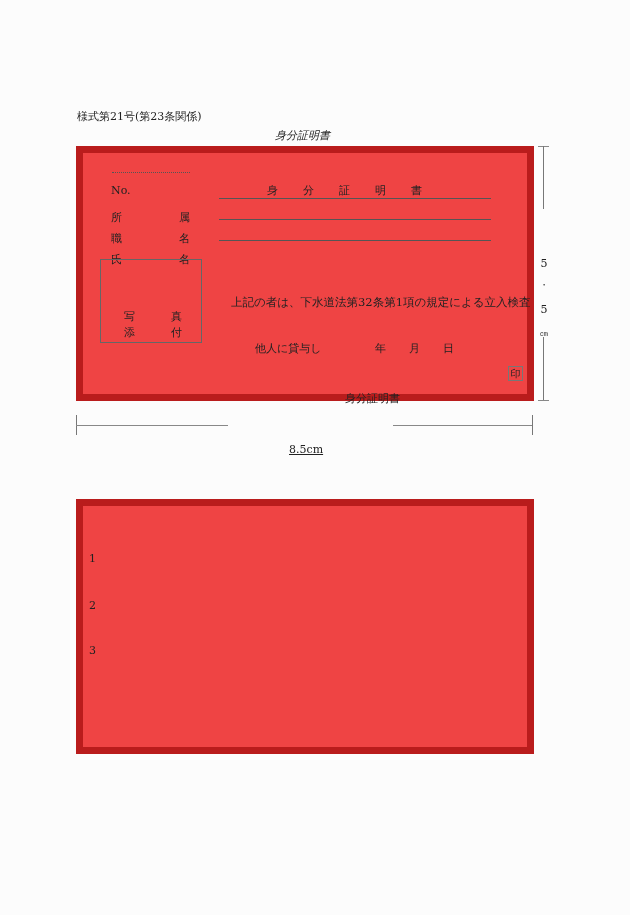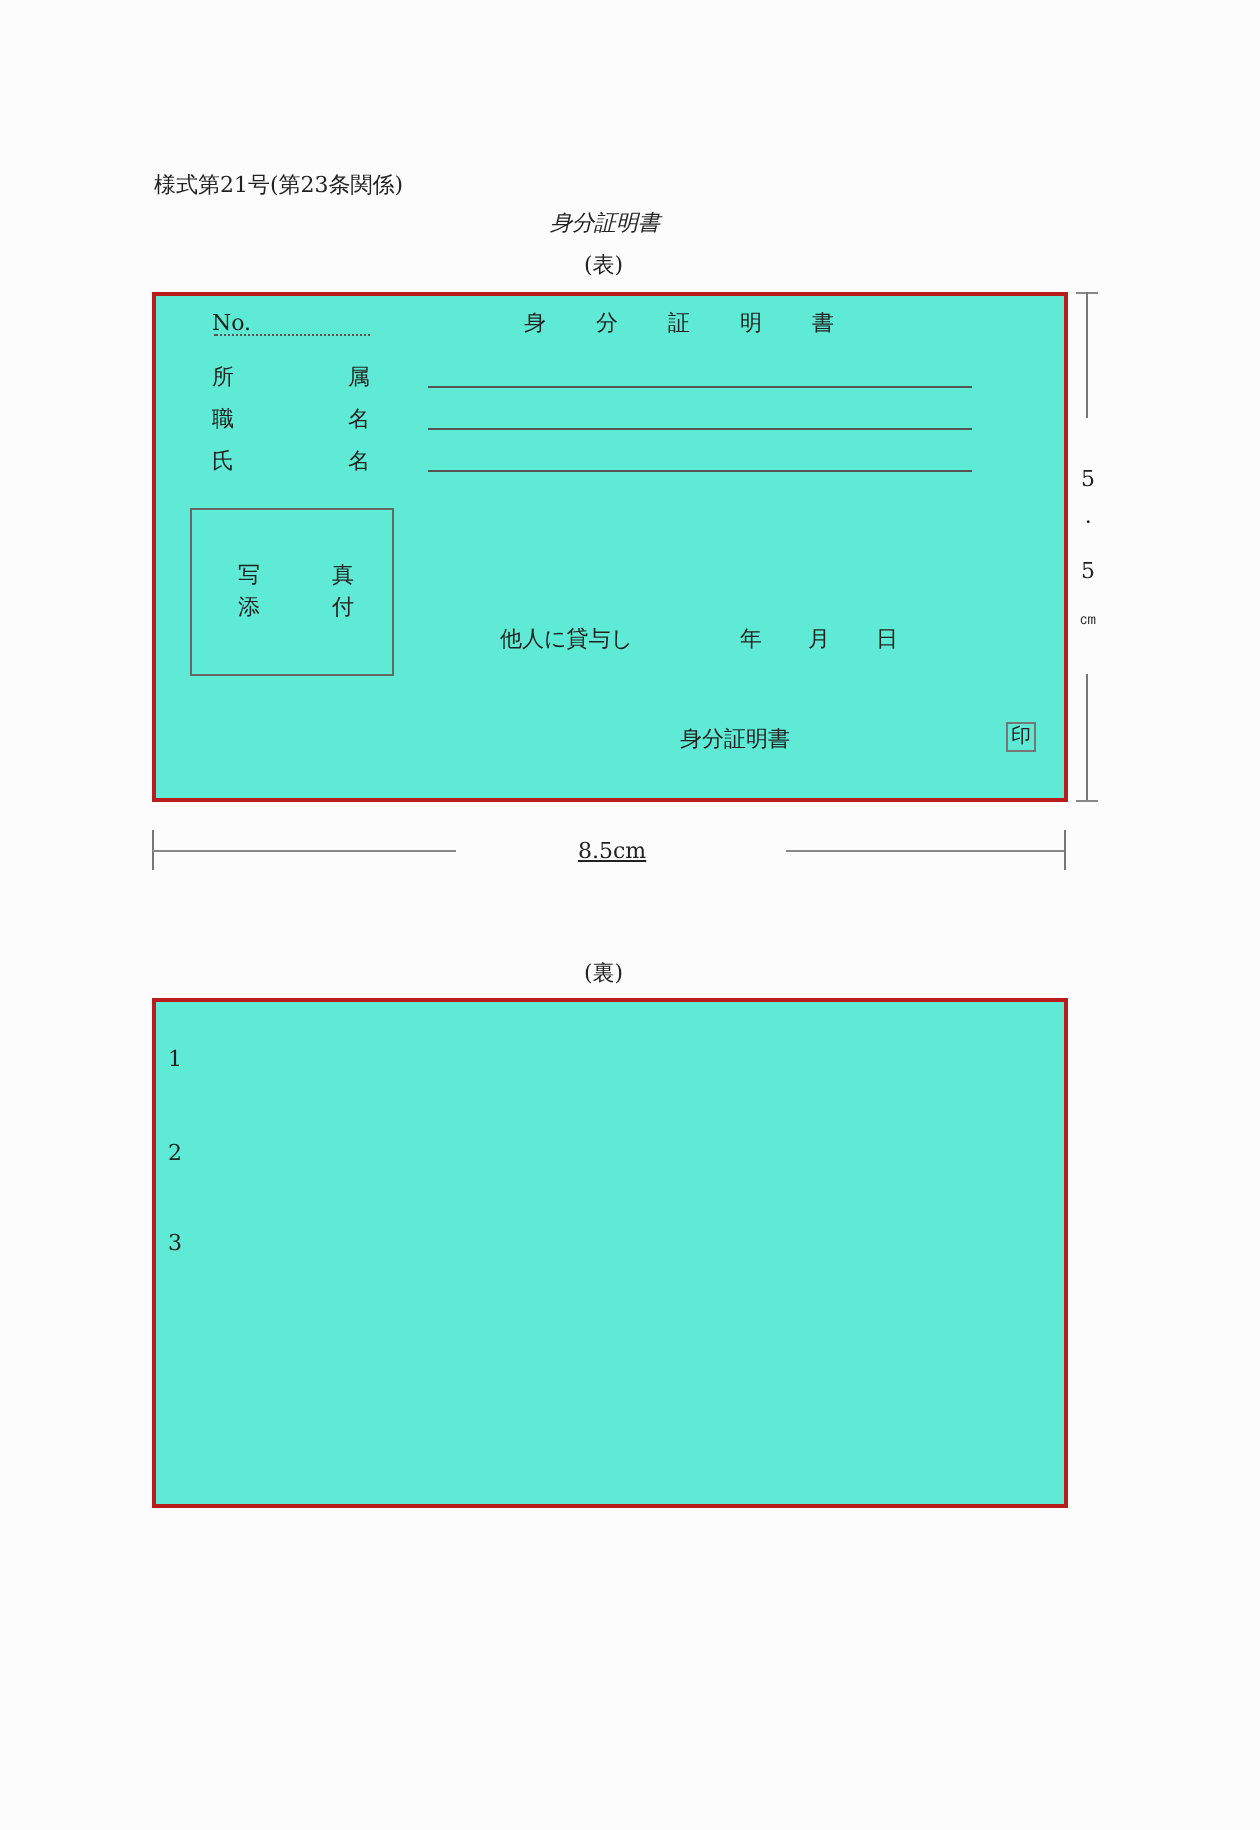--- a/index.html
+++ b/index.html
@@ -4,29 +4,29 @@
   <style>
     html, body { margin: 0; padding: 0; }
     body {
       width: 630px; height: 915px;
       background: #fcfcfc;
       position: relative;
       overflow: hidden;
       font-family: "DejaVu Serif", "Liberation Serif", serif;
       color: #222;
     }
-    .abs { position: absolute; white-space: nowrap; }
+    .abs { position: absolute; white-space: nowrap; margin-top: 24px; }
     .t11 { font-size: 11px; line-height: 13px; }
     .t12 { font-size: 11.5px; line-height: 14px; }
 
     .card {
       position: absolute;
-      border: 2px solid #b91c1c;
+      border: 7px solid #b91c1c;
       box-sizing: border-box;
-      background: #5eead4;
+      background: #ef4444;
     }
     .hline { position: absolute; height: 0; border-top: 1px solid #555; }
     .vline { position: absolute; width: 0; border-left: 1px solid #777; }
     .gline { position: absolute; height: 0; border-top: 1px solid #888; }
 
     .photo-box {
       position: absolute;
       border: 1px solid #666;
       box-sizing: border-box;
     }
@@ -75,20 +75,21 @@
   <div class="abs t11" style="left:96px; top:76px;">名</div>
   <div class="hline" style="left:136px; top:87px; width:272px;"></div>
 
   <div class="photo-box" style="left:17px; top:106px; width:102px; height:84px;">
     <div class="abs t11" style="left:23px; top:26px;">写</div>
     <div class="abs t11" style="left:70px; top:26px;">真</div>
     <div class="abs t11" style="left:23px; top:42px;">添</div>
     <div class="abs t11" style="left:70px; top:42px;">付</div>
   </div>
 
+  <div class="abs t12" style="left:148px; top:118px;">上記の者は、下水道法第32条第1項の規定による立入検査</div>
 
   <div class="abs t11" style="left:172px; top:165px;">他人に貸与し</div>
   <div class="abs t11" style="left:292px; top:165px;">年</div>
   <div class="abs t11" style="left:326px; top:165px;">月</div>
   <div class="abs t11" style="left:360px; top:165px;">日</div>
 
   <div class="abs t11" style="left:262px; top:215px;">身分証明書</div>
   <div class="seal" style="left:425px; top:213px;">印</div>
 </div>
 

